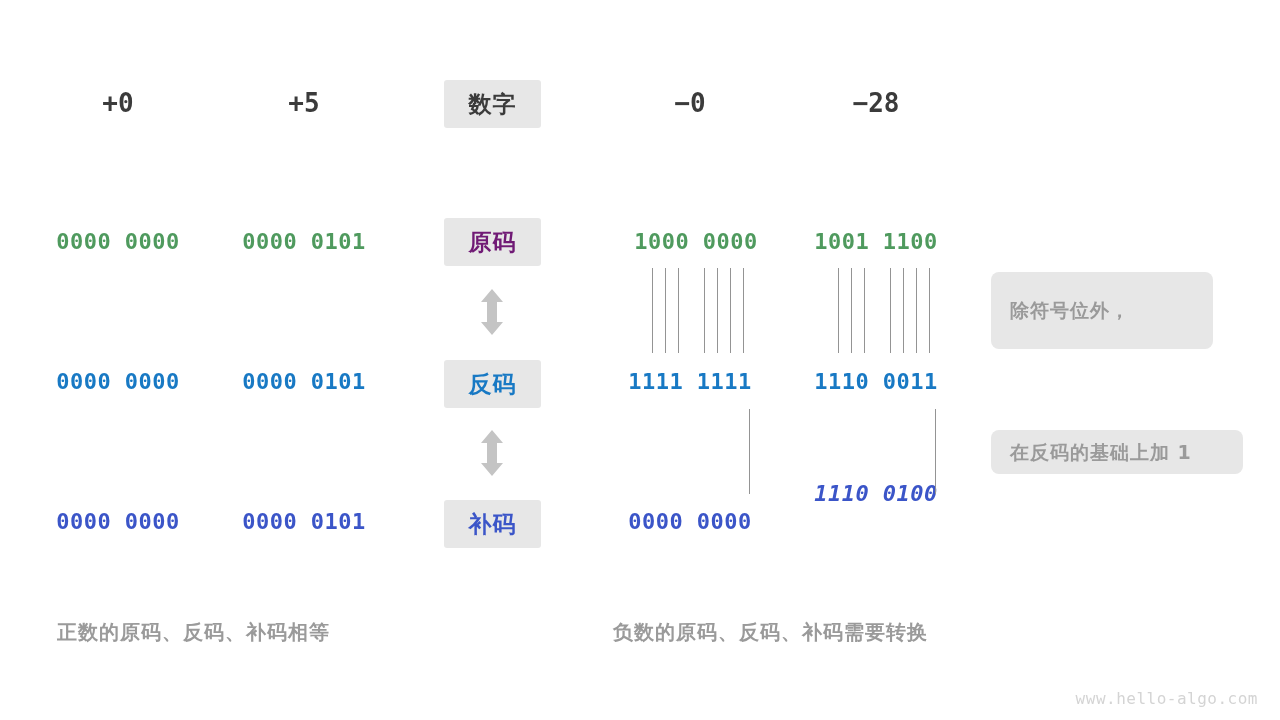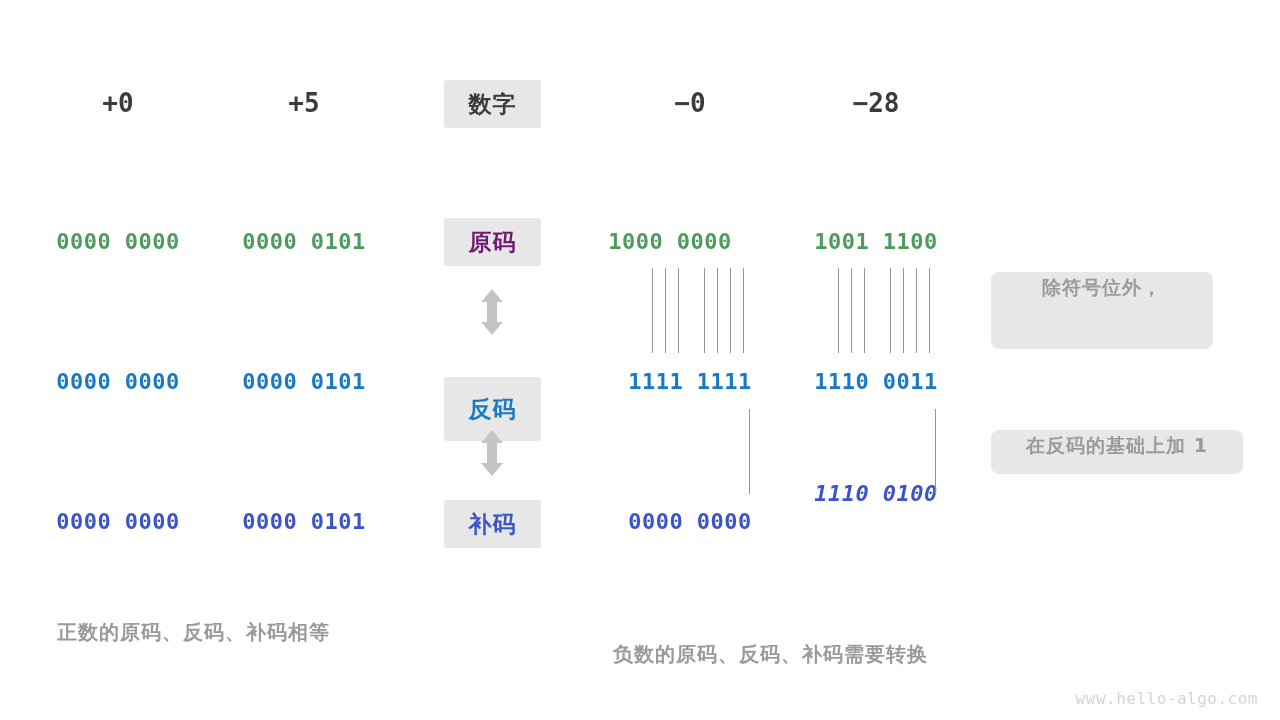--- a/index.html
+++ b/index.html
@@ -70,21 +70,21 @@
   .note {
     position: absolute;
     background: #e7e7e7;
     border-radius: 8px;
     color: #9a9a9a;
     font-size: 19px;
     font-weight: bold;
     line-height: 31px;
     letter-spacing: 1px;
     display: flex;
-    flex-direction: row;
+    flex-direction: column;
     justify-content: center;
     padding: 0 19px;
     box-sizing: border-box;
   }
   .note .line { white-space: nowrap; }
 
   
   .caption {
     position: absolute;
     color: #9a9a9a;
@@ -134,29 +134,29 @@
   <div class="cell num-head" style="left:624px; top:88px; width:132px;">−0</div>
 
   <div class="cell num-head" style="left:810px; top:88px; width:132px;">−28</div>
 
   <div class="cell bits green" style="left:52px; top:229px; width:132px;">0000 0000</div>
 
   <div class="cell bits green" style="left:238px; top:229px; width:132px;">0000 0101</div>
 
   <div class="pill green" style="left:444px; top:218px; width:97px; height:48px;">原码</div>
 
-  <div class="cell bits green" style="left:604px; top:229px; width:132px;">1000 0000</div>
+  <div class="cell bits green" style="left:630px; top:229px; width:132px;">1000 0000</div>
 
   <div class="cell bits green" style="left:810px; top:229px; width:132px;">1001 1100</div>
 
   <div class="cell bits blue" style="left:52px; top:369px; width:132px;">0000 0000</div>
 
   <div class="cell bits blue" style="left:238px; top:369px; width:132px;">0000 0101</div>
 
-  <div class="pill blue" style="left:444px; top:377px; width:97px; height:64px;">反码</div>
+  <div class="pill blue" style="left:444px; top:360px; width:97px; height:48px;">反码</div>
 
   <div class="cell bits blue" style="left:624px; top:369px; width:132px;">1111 1111</div>
 
   <div class="cell bits blue" style="left:810px; top:369px; width:132px;">1110 0011</div>
 
   <div class="cell bits indigo" style="left:52px; top:509px; width:132px;">0000 0000</div>
 
   <div class="cell bits indigo" style="left:238px; top:509px; width:132px;">0000 0101</div>
 
   <div class="pill indigo" style="left:444px; top:500px; width:97px; height:48px;">补码</div>
@@ -199,17 +199,17 @@
   <div class="note" style="left:991px; top:272px; width:222px; height:77px;">
     <span class="line">除符号位外，</span>
   </div>
 
   <div class="note" style="left:991px; top:430px; width:252px; height:44px;">
     <span class="line">在反码的基础上加  1</span>
   </div>
 
   <div class="caption" style="left:57px; top:619px;">正数的原码、反码、补码相等</div>
 
-  <div class="caption" style="left:613px; top:641px;font-family:Liberation Serif, serif;">负数的原码、反码、补码需要转换</div>
+  <div class="caption" style="left:613px; top:619px;font-family:Liberation Serif, serif;">负数的原码、反码、补码需要转换</div>
 
   <div class="watermark">www.hello-algo.com</div>
 
 </div>
 
 </body></html>

